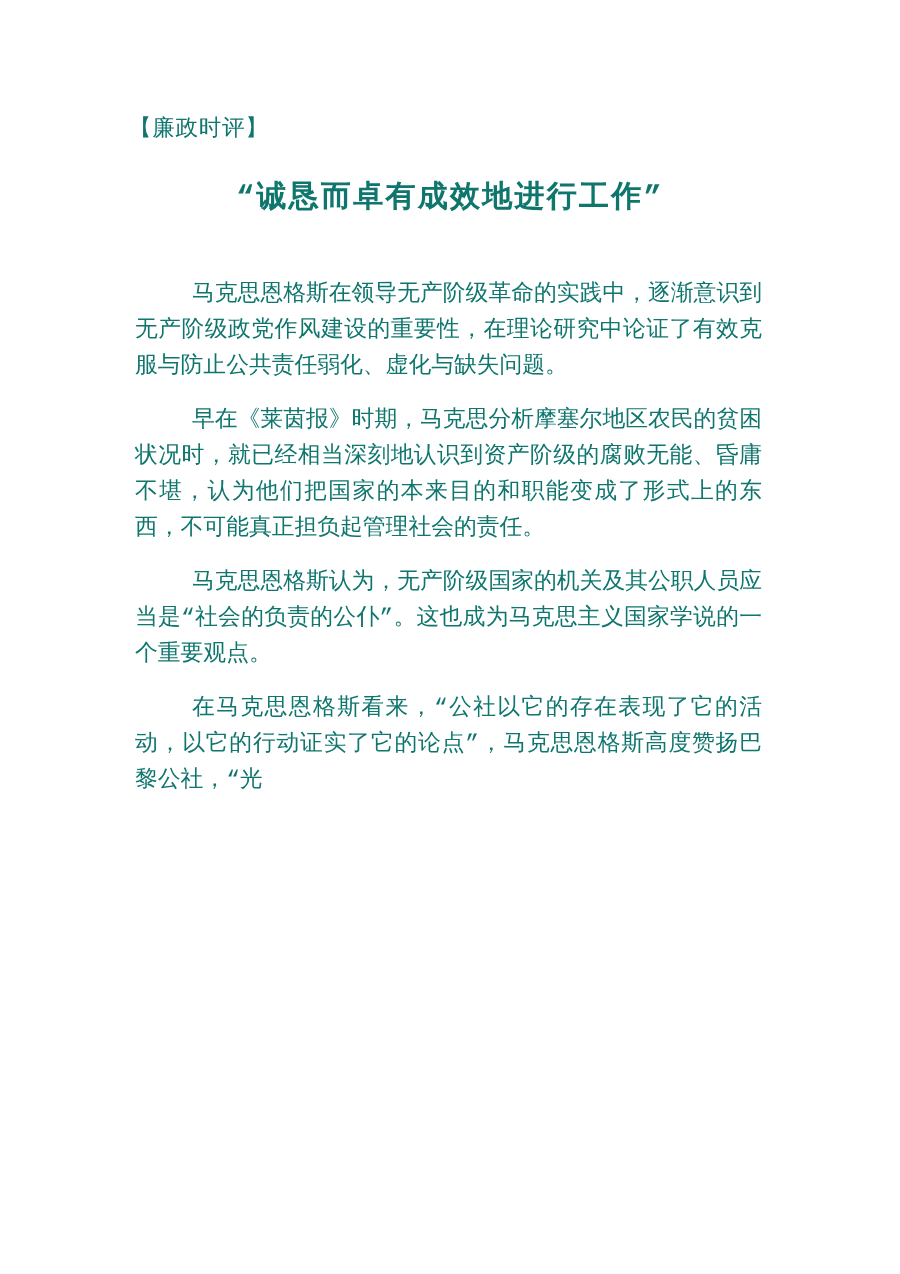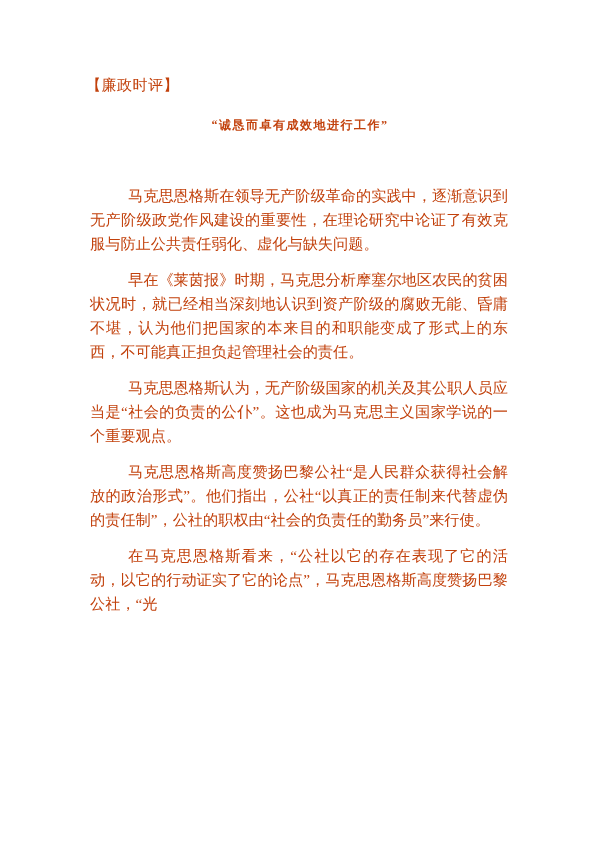--- a/index.html
+++ b/index.html
@@ -6,40 +6,40 @@
     margin: 0;
     padding: 0;
     background: #ffffff;
   }
   .page {
     position: relative;
     width: 600px;
     height: 700px;
     margin: 0 auto;
     background: #ffffff;
-    color: #c2410c;
-    font-family: Liberation Serif, serif;
+    color: #0f766e;
+    font-family: Liberation Mono, monospace;
     overflow: hidden;
   }
   .doc-header {
     position: absolute;
     left: 86px;
     top: 76px;
     font-size: 15px;
     letter-spacing: 0.5px;
     white-space: nowrap;
   }
   .doc-title {
     position: absolute;
     left: 0;
     right: 0;
     top: 117px;
     margin: 0;
     text-align: center;
-    font-size: 12px;
+    font-size: 20px;
     font-weight: bold;
     letter-spacing: 1.5px;
     white-space: nowrap;
   }
   .doc-body {
     position: absolute;
     left: 78px;
     top: 172px;
     width: 442px;
     height: 612px;
@@ -70,19 +70,18 @@
 <div class="page">
 
   <div class="doc-header">【廉政时评】</div>
 
   <h1 class="doc-title">“诚恳而卓有成效地进行工作”</h1>
 
   <div class="doc-body">
     <p>马克思恩格斯在领导无产阶级革命的实践中，逐渐意识到无产阶级政党作风建设的重要性，在理论研究中论证了有效克服与防止公共责任弱化、虚化与缺失问题。</p>
     <p>早在《莱茵报》时期，马克思分析摩塞尔地区农民的贫困状况时，就已经相当深刻地认识到资产阶级的腐败无能、昏庸不堪，认为他们把国家的本来目的和职能变成了形式上的东西，不可能真正担负起管理社会的责任。</p>
     <p>马克思恩格斯认为，无产阶级国家的机关及其公职人员应当是“社会的负责的公仆”。这也成为马克思主义国家学说的一个重要观点。</p>
-    <p>马克思恩格斯高度赞扬巴黎公社“是人民群众获得社会解放的政治形式”。他们指出，公社“以真正的责任制来代替虚伪的责任制”，公社的职权由“社会的负责任的勤务员”来行使。</p>
     <p>在马克思恩格斯看来，“公社以它的存在表现了它的活动，以它的行动证实了它的论点”，马克思恩格斯高度赞扬巴黎公社，“光</p>
   </div>
 
   <div class="page-number">- 2 -</div>
 
 </div>
 
 </body></html>

